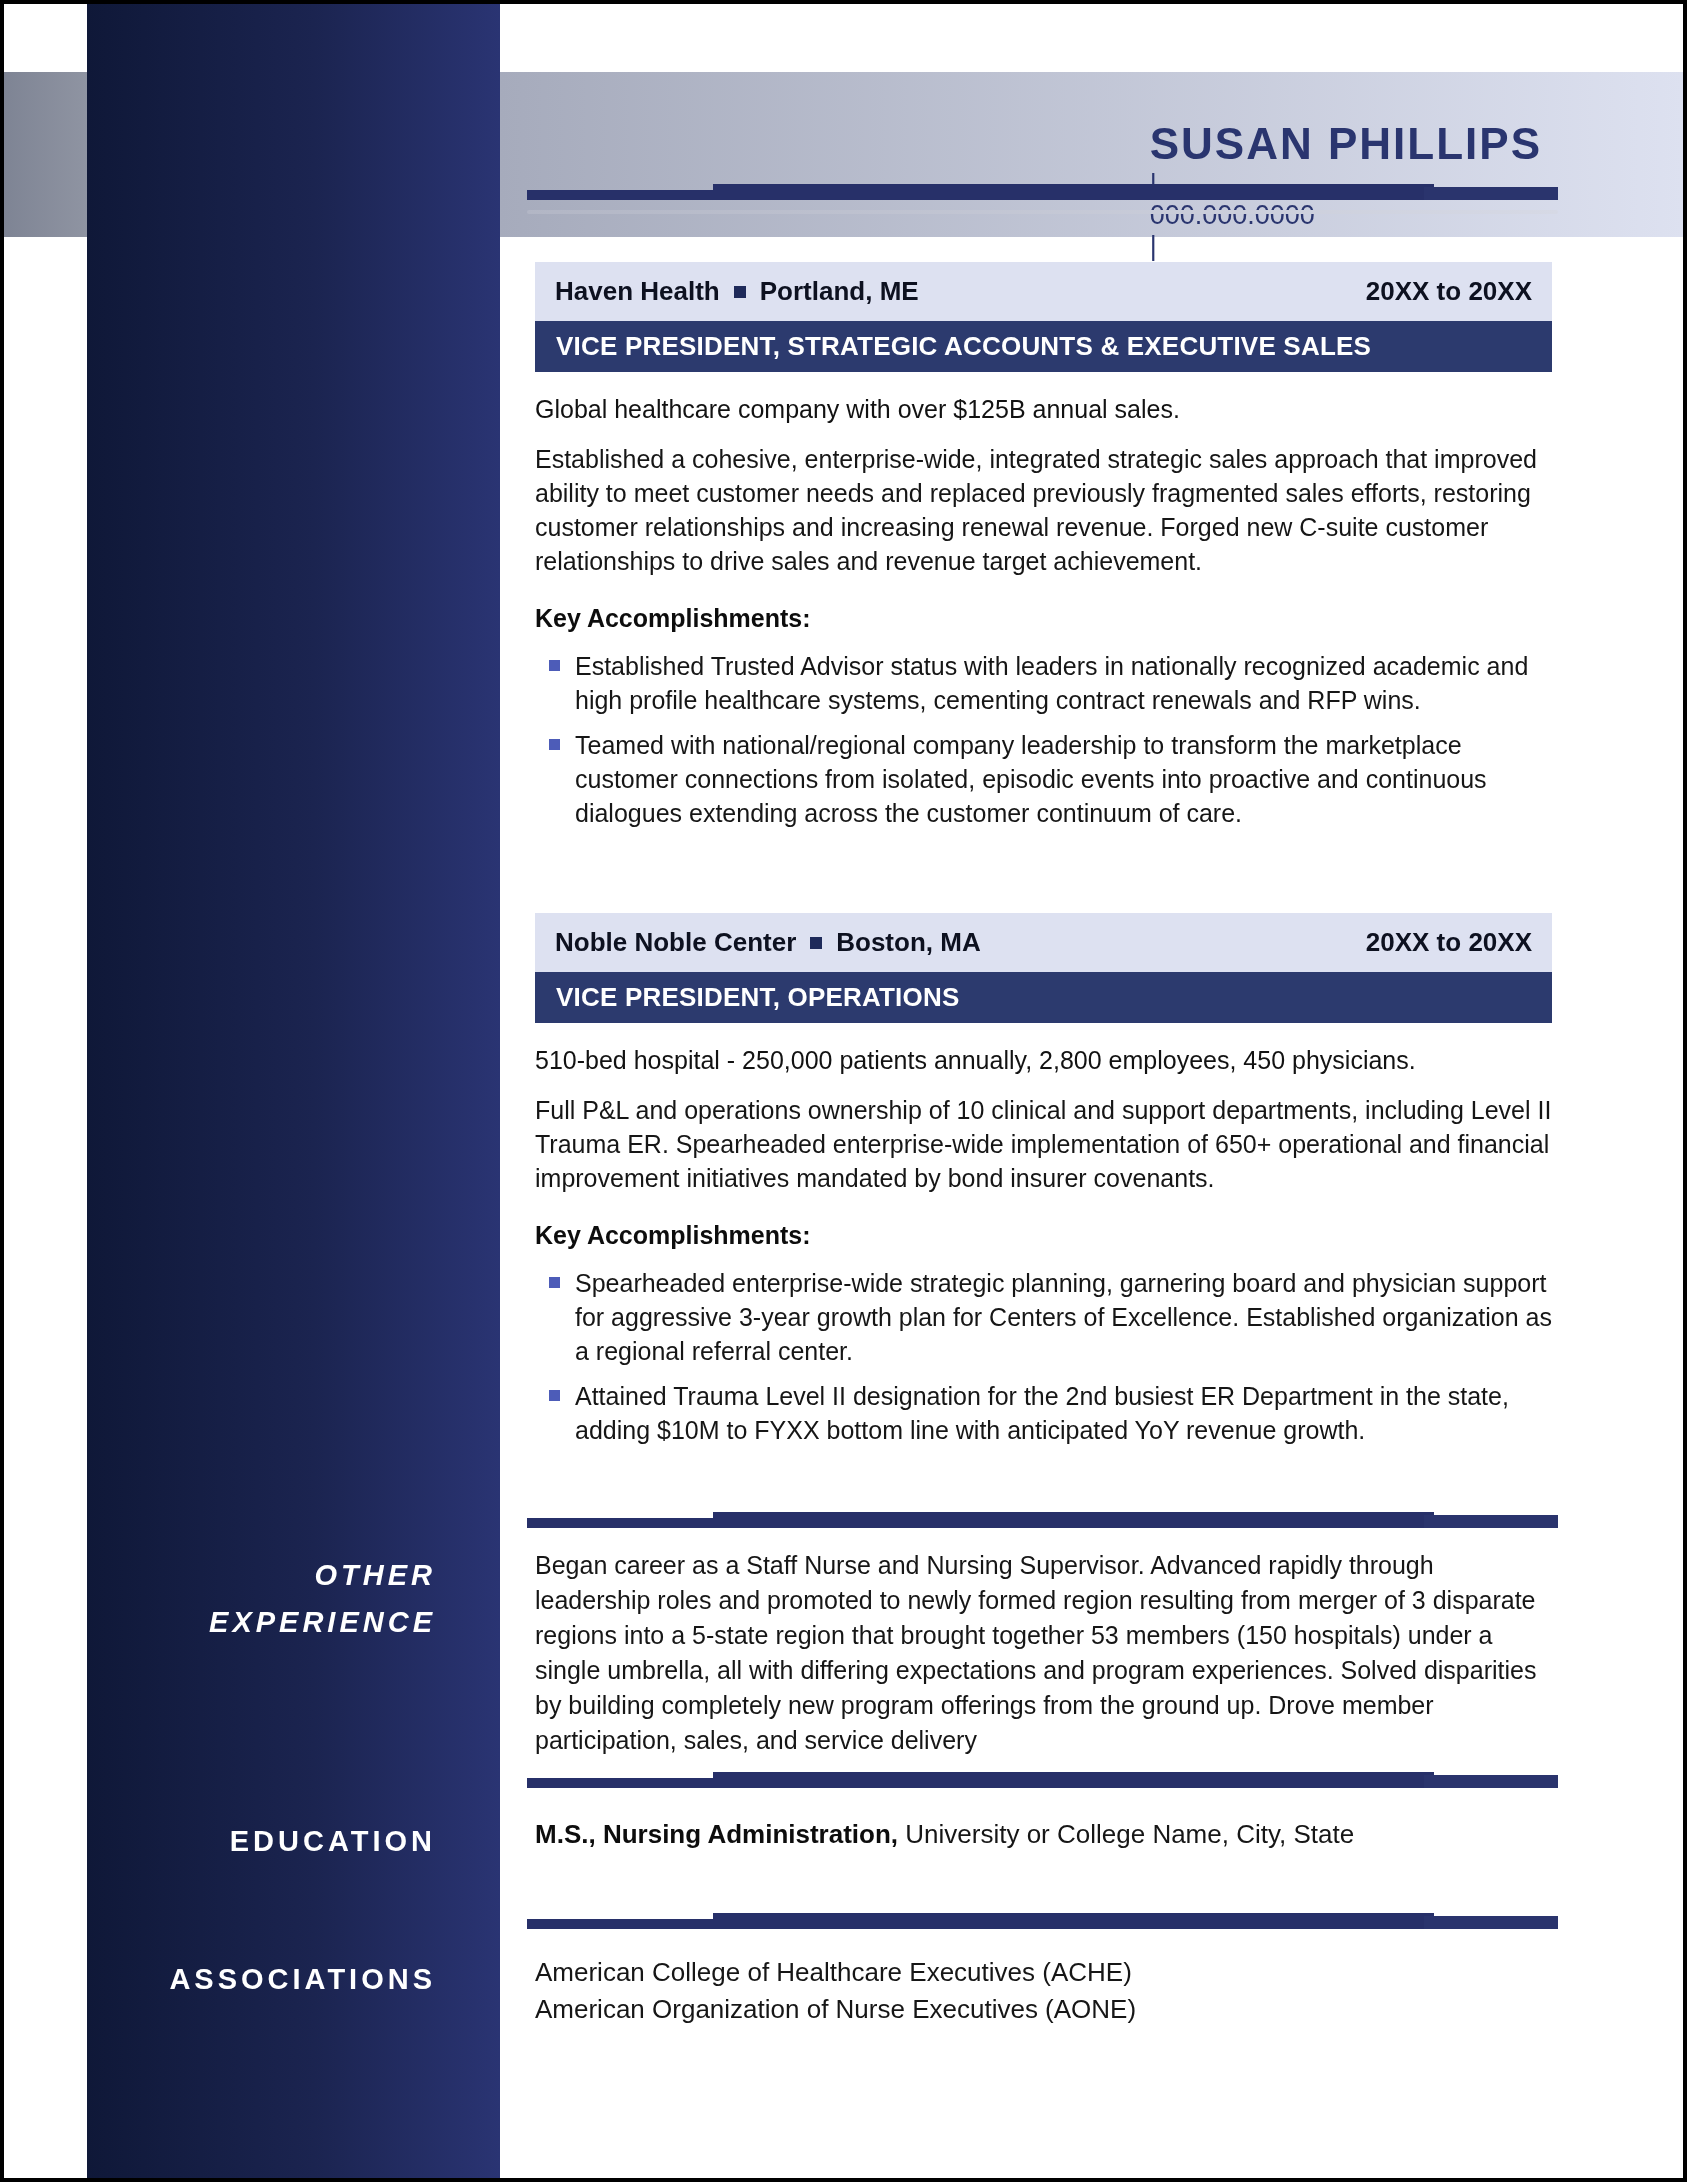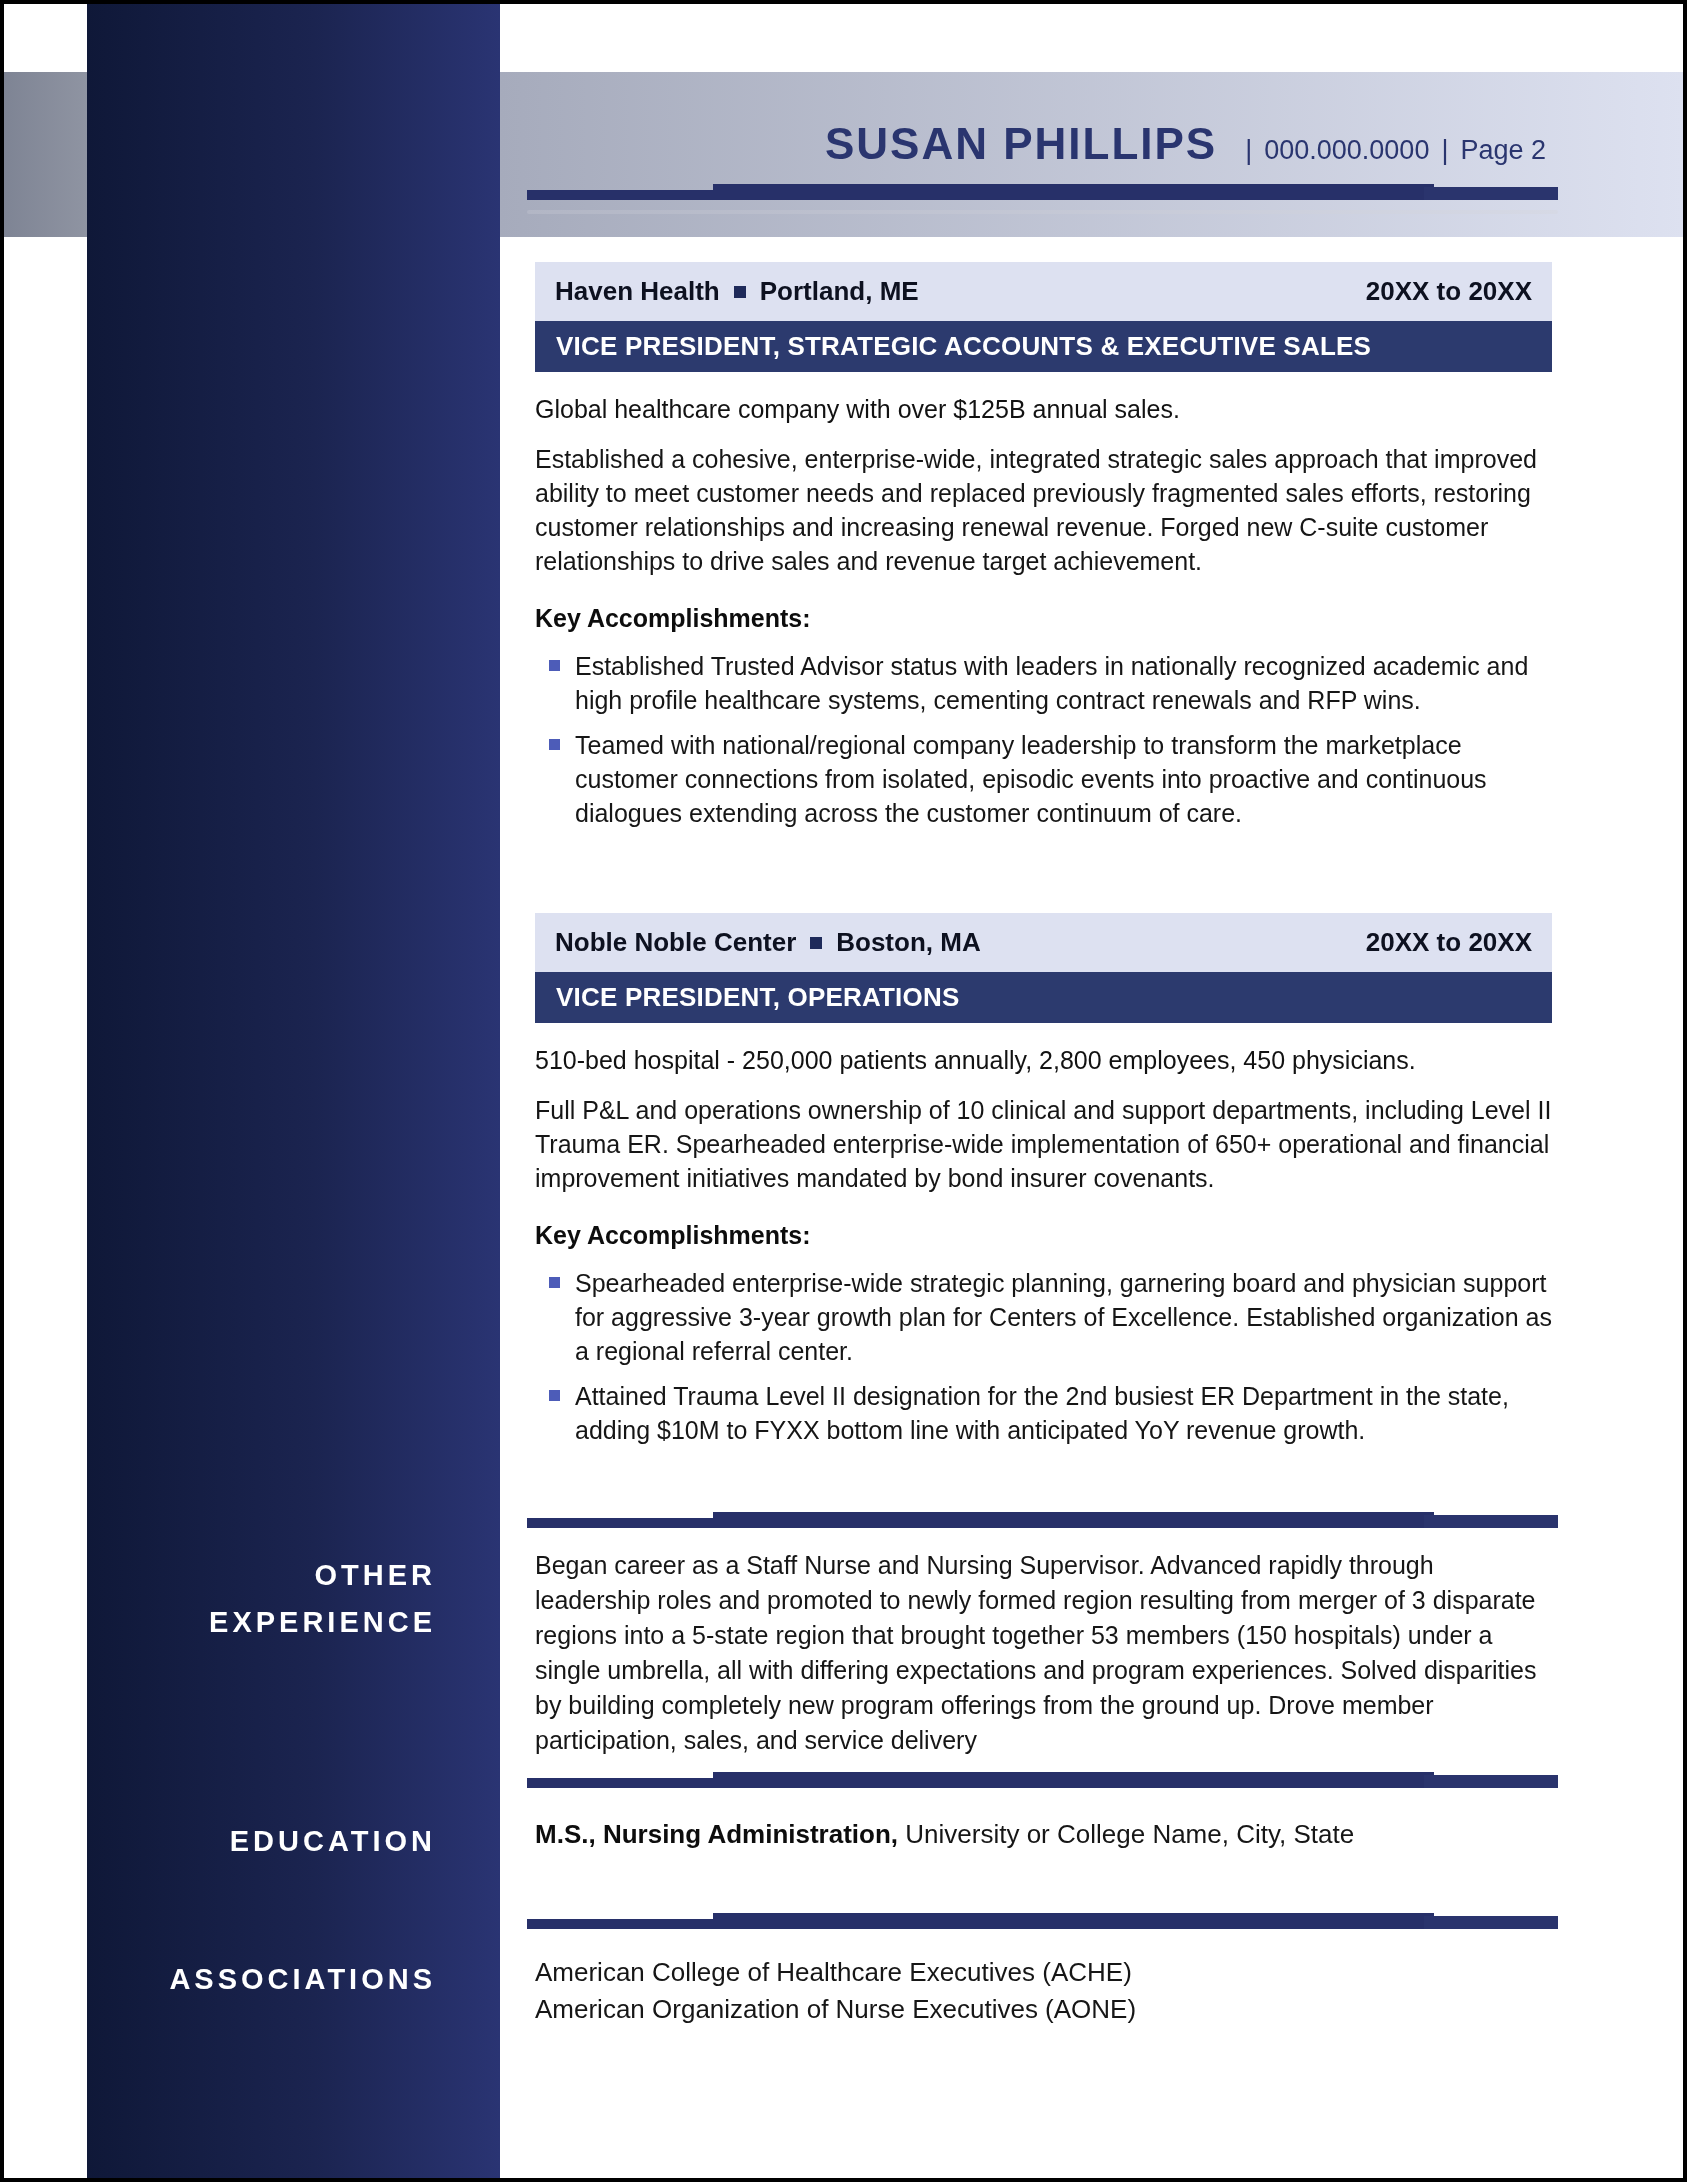--- a/index.html
+++ b/index.html
@@ -19,21 +19,21 @@
     position:absolute; left:0; top:68px; width:83px; height:165px;
     background:linear-gradient(to right,#7e8494,#8f94a2);
   }
   .band-right {
     position:absolute; left:496px; right:0; top:68px; height:165px;
     background:linear-gradient(to right,#a6abbc,#dde1f0);
   }
   .header-line {
     position:absolute; top:115px; right:137px;
     display:flex; align-items:baseline;
-    color:#2a356f; white-space:nowrap;
+    color:#2a356f; white-space:nowrap;flex-direction:column;
   }
   .header-name {
     font-size:44px; font-weight:bold; letter-spacing:2px;
     margin-right:16px;
   }
   .header-meta { font-size:27px; }
   .header-sep { font-size:27px; margin:0 12px; }
 
   .header-rule, .divider {
     position:absolute; left:523px; width:1031px; height:18px;
@@ -117,21 +117,21 @@
   </div>
 
   <div class="header-rule" style="top:180px;">
     <div class="rule-a"></div>
     <div class="rule-b"></div>
     <div class="rule-c"></div>
   </div>
   <div class="header-underline"></div>
 
   <div class="sidebar"></div>
-  <div class="side-label" style="top:1548px;">OTHER EXPERIENCE</div>
+  <div class="side-label" style="top:1548px;font-style:italic;">OTHER EXPERIENCE</div>
   <div class="side-label" style="top:1814px;">EDUCATION</div>
   <div class="side-label" style="top:1952px;">ASSOCIATIONS</div>
 
   <div class="section" style="top:258px;">
     <div class="job-company-bar">
       <span>Haven Health</span>
       <span class="sep-square"></span>
       <span>Portland, ME</span>
       <span class="dates">20XX to 20XX</span>
     </div>

